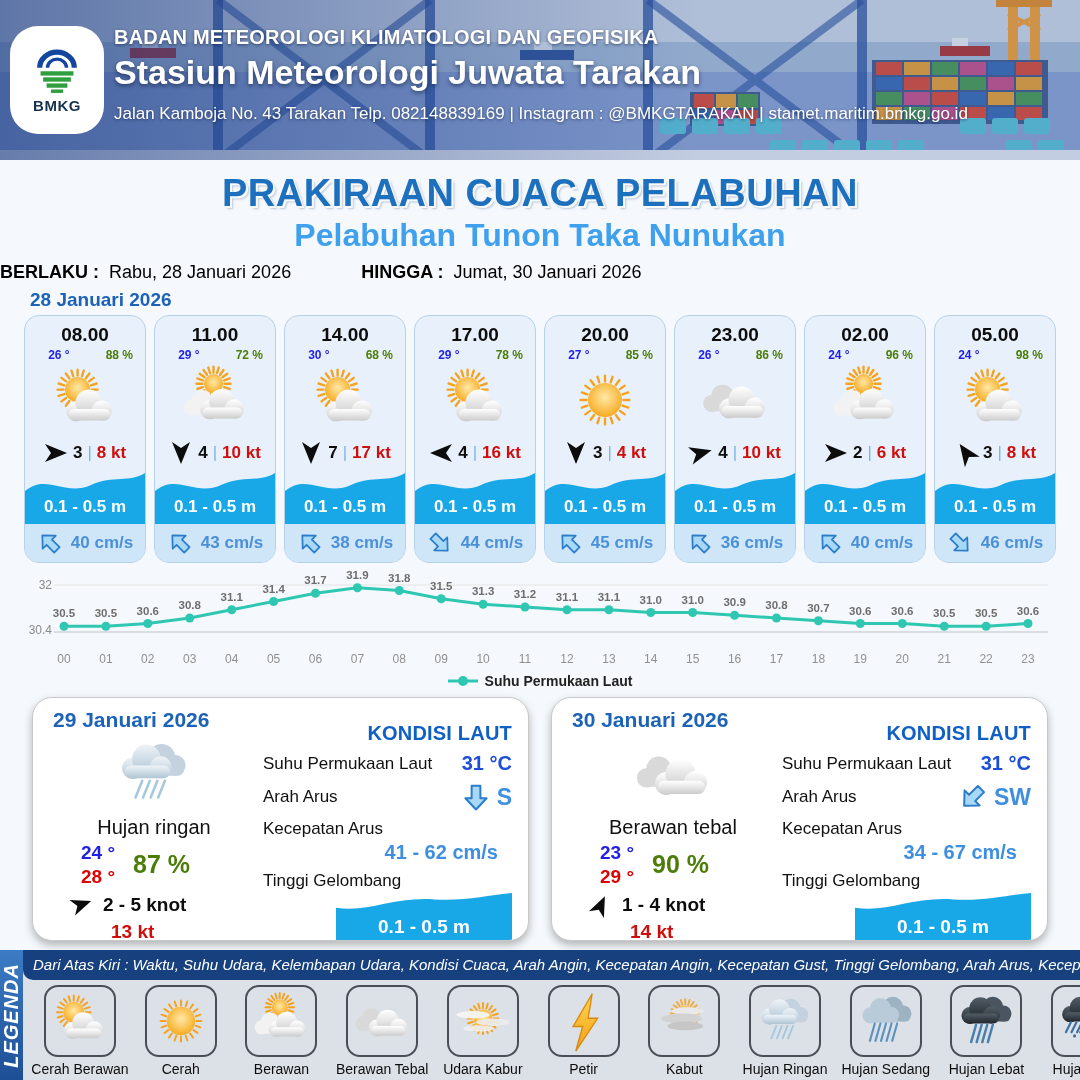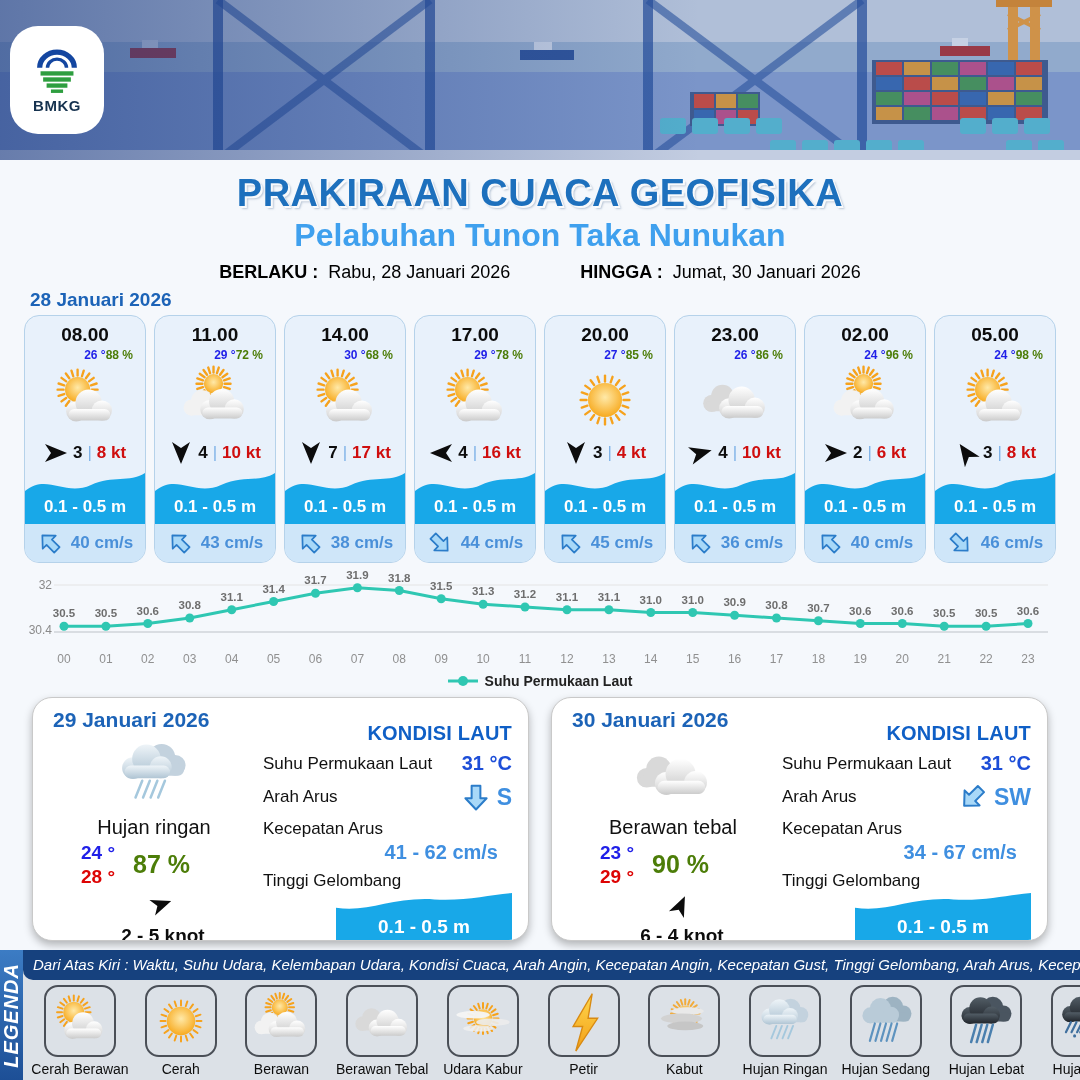--- a/index.html
+++ b/index.html
@@ -16,32 +16,32 @@
   .header-text { position:absolute; left:114px; top:26px; z-index:3; color:#fff; }
   .org-line { font-size:20px; font-weight:bold; letter-spacing:.2px; text-shadow:0 1px 3px rgba(10,25,60,.6); }
   .station-line { font-size:34px; font-weight:bold; margin-top:4px; text-shadow:0 2px 4px rgba(10,25,60,.6); }
   .contact-line { font-size:17px; margin-top:12px; text-shadow:0 1px 3px rgba(10,25,60,.6); }
 
   
   .title-sec { text-align:center; padding-top:12px; flex:0 0 auto; }
   .main-title { font-size:38px; font-weight:bold; color:#1d70bd; letter-spacing:.5px;
                 text-shadow:2px 2px 0 rgba(255,255,255,.9), 3px 3px 2px rgba(140,160,185,.55); }
   .sub-title { font-size:32px; font-weight:bold; color:#3fa0ee; margin-top:2px; }
-  .valid-row { margin-top:8px; font-size:18px; color:#000; display:flex; justify-content:center; gap:70px; }
+  .valid-row { margin-top:8px; font-size:18px; color:#000; display:flex; gap:70px; }
   .valid-row b { font-weight:bold; }
   .date-label { font-size:19px; font-weight:bold; color:#1c63b7; margin:6px 0 4px 30px; flex:0 0 auto; }
 
   
   .cards-row { display:flex; gap:8px; padding:0 24px; flex:0 0 auto; height:248px; }
   .hcard { flex:1; background:#e8f1fb; border:1px solid #b5d2ea; border-radius:15px; overflow:hidden;
            display:flex; flex-direction:column; }
   .hcard-time { text-align:center; font-size:19px; font-weight:bold; color:#0d0d0d; margin-top:8px; }
   .hcard-th { display:flex; justify-content:flex-end; padding:2px 12px 0 12px; font-size:12px; font-weight:bold; }
   .hcard-temp { color:#1f1fe8; }
-  .hcard-hum { color:#4c7d08; }
+  .hcard-hum { color:#4c7d08;margin-left:36px; }
   .hcard-icon { height:76px; display:flex; align-items:center; justify-content:center; }
   .hcard-wind { display:flex; align-items:center; justify-content:center; gap:5px; font-size:17px; font-weight:bold; height:30px; }
   .wind-arrow { width:24px; height:24px; display:inline-flex; }
   .wind-num { color:#0d0d0d; }
   .wind-sep { color:#7fb3e8; font-weight:normal; }
   .wind-gust { color:#cf0e0e; }
   .wave-sec { margin-top:auto; display:flex; flex-direction:column; }
   .wave-top { display:block; width:100%; height:26px; }
   .wave-band { background:#18a8e8; color:#fff; font-size:17px; font-weight:bold; text-align:center; padding:0 0 7px 0; }
   .cur-row { background:#cfe6f9; height:38px; display:flex; align-items:center; justify-content:center; gap:8px;
@@ -57,21 +57,21 @@
   .dcard { flex:1; background:#fff; border:1px solid #c9c9c9; border-radius:20px; box-shadow:0 4px 8px rgba(0,0,0,.28);
            padding:10px 16px 10px 20px; display:flex; gap:8px; height:244px; overflow:hidden; }
   .dcard-left { width:44%; display:flex; flex-direction:column; }
   .dcard-date { font-size:21px; font-weight:bold; color:#1c63b7; }
   .dcard-icon { height:84px; display:flex; align-items:center; justify-content:center; }
   .dcard-cond { text-align:center; font-size:20px; color:#111; }
   .dcard-temps { display:flex; align-items:center; gap:18px; margin:2px 0 0 28px; }
   .dcard-tcol { display:flex; flex-direction:column; font-size:19px; font-weight:bold; line-height:1.25; }
   .dcard-tmin { color:#1f1fe8; } .dcard-tmax { color:#dd0404; }
   .dcard-hum { font-size:25px; font-weight:bold; color:#4c7d08; }
-  .dcard-wind { display:flex; align-items:center; gap:8px; margin:4px 0 0 18px; font-size:19px; font-weight:bold; color:#0d0d0d;flex-direction:column; }
+  .dcard-wind { display:flex; align-items:center; gap:8px; margin:4px 0 0 18px; font-size:19px; font-weight:bold; color:#0d0d0d; }
   .dcard-gust { margin:4px 0 0 58px; font-size:19px; font-weight:bold; color:#cf0e0e; }
   .dcard-right { flex:1; padding-top:14px; }
   .sea-head { font-size:20px; font-weight:bold; color:#0f5fc6; letter-spacing:.2px;text-align:right; }
   .sea-row { display:flex; justify-content:space-between; align-items:center; margin-top:7px; font-size:17px; color:#111; }
   .sea-val { color:#1d4ed8; font-weight:bold; font-size:20px; }
   .sea-dir { display:flex; align-items:center; gap:6px; }
   .dir-arrow { width:30px; height:30px; display:inline-flex; }
   .sea-dirtxt { color:#3f8fe0; font-weight:bold; font-size:23px; }
   .sea-speed { text-align:right; color:#3f8fe0; font-weight:bold; font-size:20px; margin-top:2px; padding-right:14px; }
   .daywave { width:176px; margin-left:auto; margin-top:2px; }
@@ -217,24 +217,29 @@
       <svg viewBox="0 0 60 60" width="52" height="52">
         <path d="M10 24 A20 18 0 0 1 50 24" fill="none" stroke="#1446a0" stroke-width="6"></path>
         <path d="M19 24 A11 10 0 0 1 41 24" fill="none" stroke="#1446a0" stroke-width="4"></path>
         <rect x="11" y="28" width="38" height="5" fill="#2e9e3f"></rect>
         <rect x="14" y="35" width="32" height="5" fill="#2e9e3f"></rect>
         <rect x="18" y="42" width="24" height="5" fill="#2e9e3f"></rect>
         <rect x="23" y="49" width="14" height="4" fill="#2e9e3f"></rect>
       </svg>
       <span class="logo-label">BMKG</span>
     </div>
+    <div class="header-text">
+      <div class="org-line">BADAN METEOROLOGI KLIMATOLOGI DAN GEOFISIKA</div>
+      <div class="station-line">Stasiun Meteorologi Juwata Tarakan</div>
+      <div class="contact-line">Jalan Kamboja No. 43 Tarakan  Telp. 082148839169 | Instagram : @BMKGTARAKAN | stamet.maritim.bmkg.go.id</div>
+    </div>
   </div>
 
   <div class="title-sec">
-    <div class="main-title">PRAKIRAAN CUACA GEOFISIKA</div>
+    <div class="main-title">PRAKIRAAN CUACA PELABUHAN</div>
     <div class="sub-title">Pelabuhan Tunon Taka Nunukan</div>
     <div class="valid-row">
       <span><b>BERLAKU :</b>&nbsp;&nbsp;<span>Rabu, 28 Januari 2026</span></span>
       <span><b>HINGGA :</b>&nbsp;&nbsp;<span>Jumat, 30 Januari 2026</span></span>
     </div>
   </div>
 
   <div class="date-label">28 Januari 2026</div>
 
   <div class="cards-row" id="cards-row">
@@ -924,21 +929,21 @@
             <span class="dcard-tmax">29 °</span>
           </span>
           <span class="dcard-hum">90 %</span>
         </div>
         <div class="dcard-wind">
           <span class="wind-arrow" style="transform: rotate(-65deg);">
             <svg viewBox="0 0 24 24" width="22" height="22">
                 <path d="M1 3 L23 12 L1 21 L7 12 Z" fill="#0c0c0c"></path>
               </svg>
           </span>
-          <span>6  - 4 knot</span>
+          <span>1  - 4 knot</span>
         </div>
         <div class="dcard-gust">14 kt</div>
       </div>
       <div class="dcard-right">
         <div class="sea-head">KONDISI LAUT</div>
         <div class="sea-row">
           <span>Suhu Permukaan Laut</span>
           <span class="sea-val">31 °C</span>
         </div>
         <div class="sea-row">

